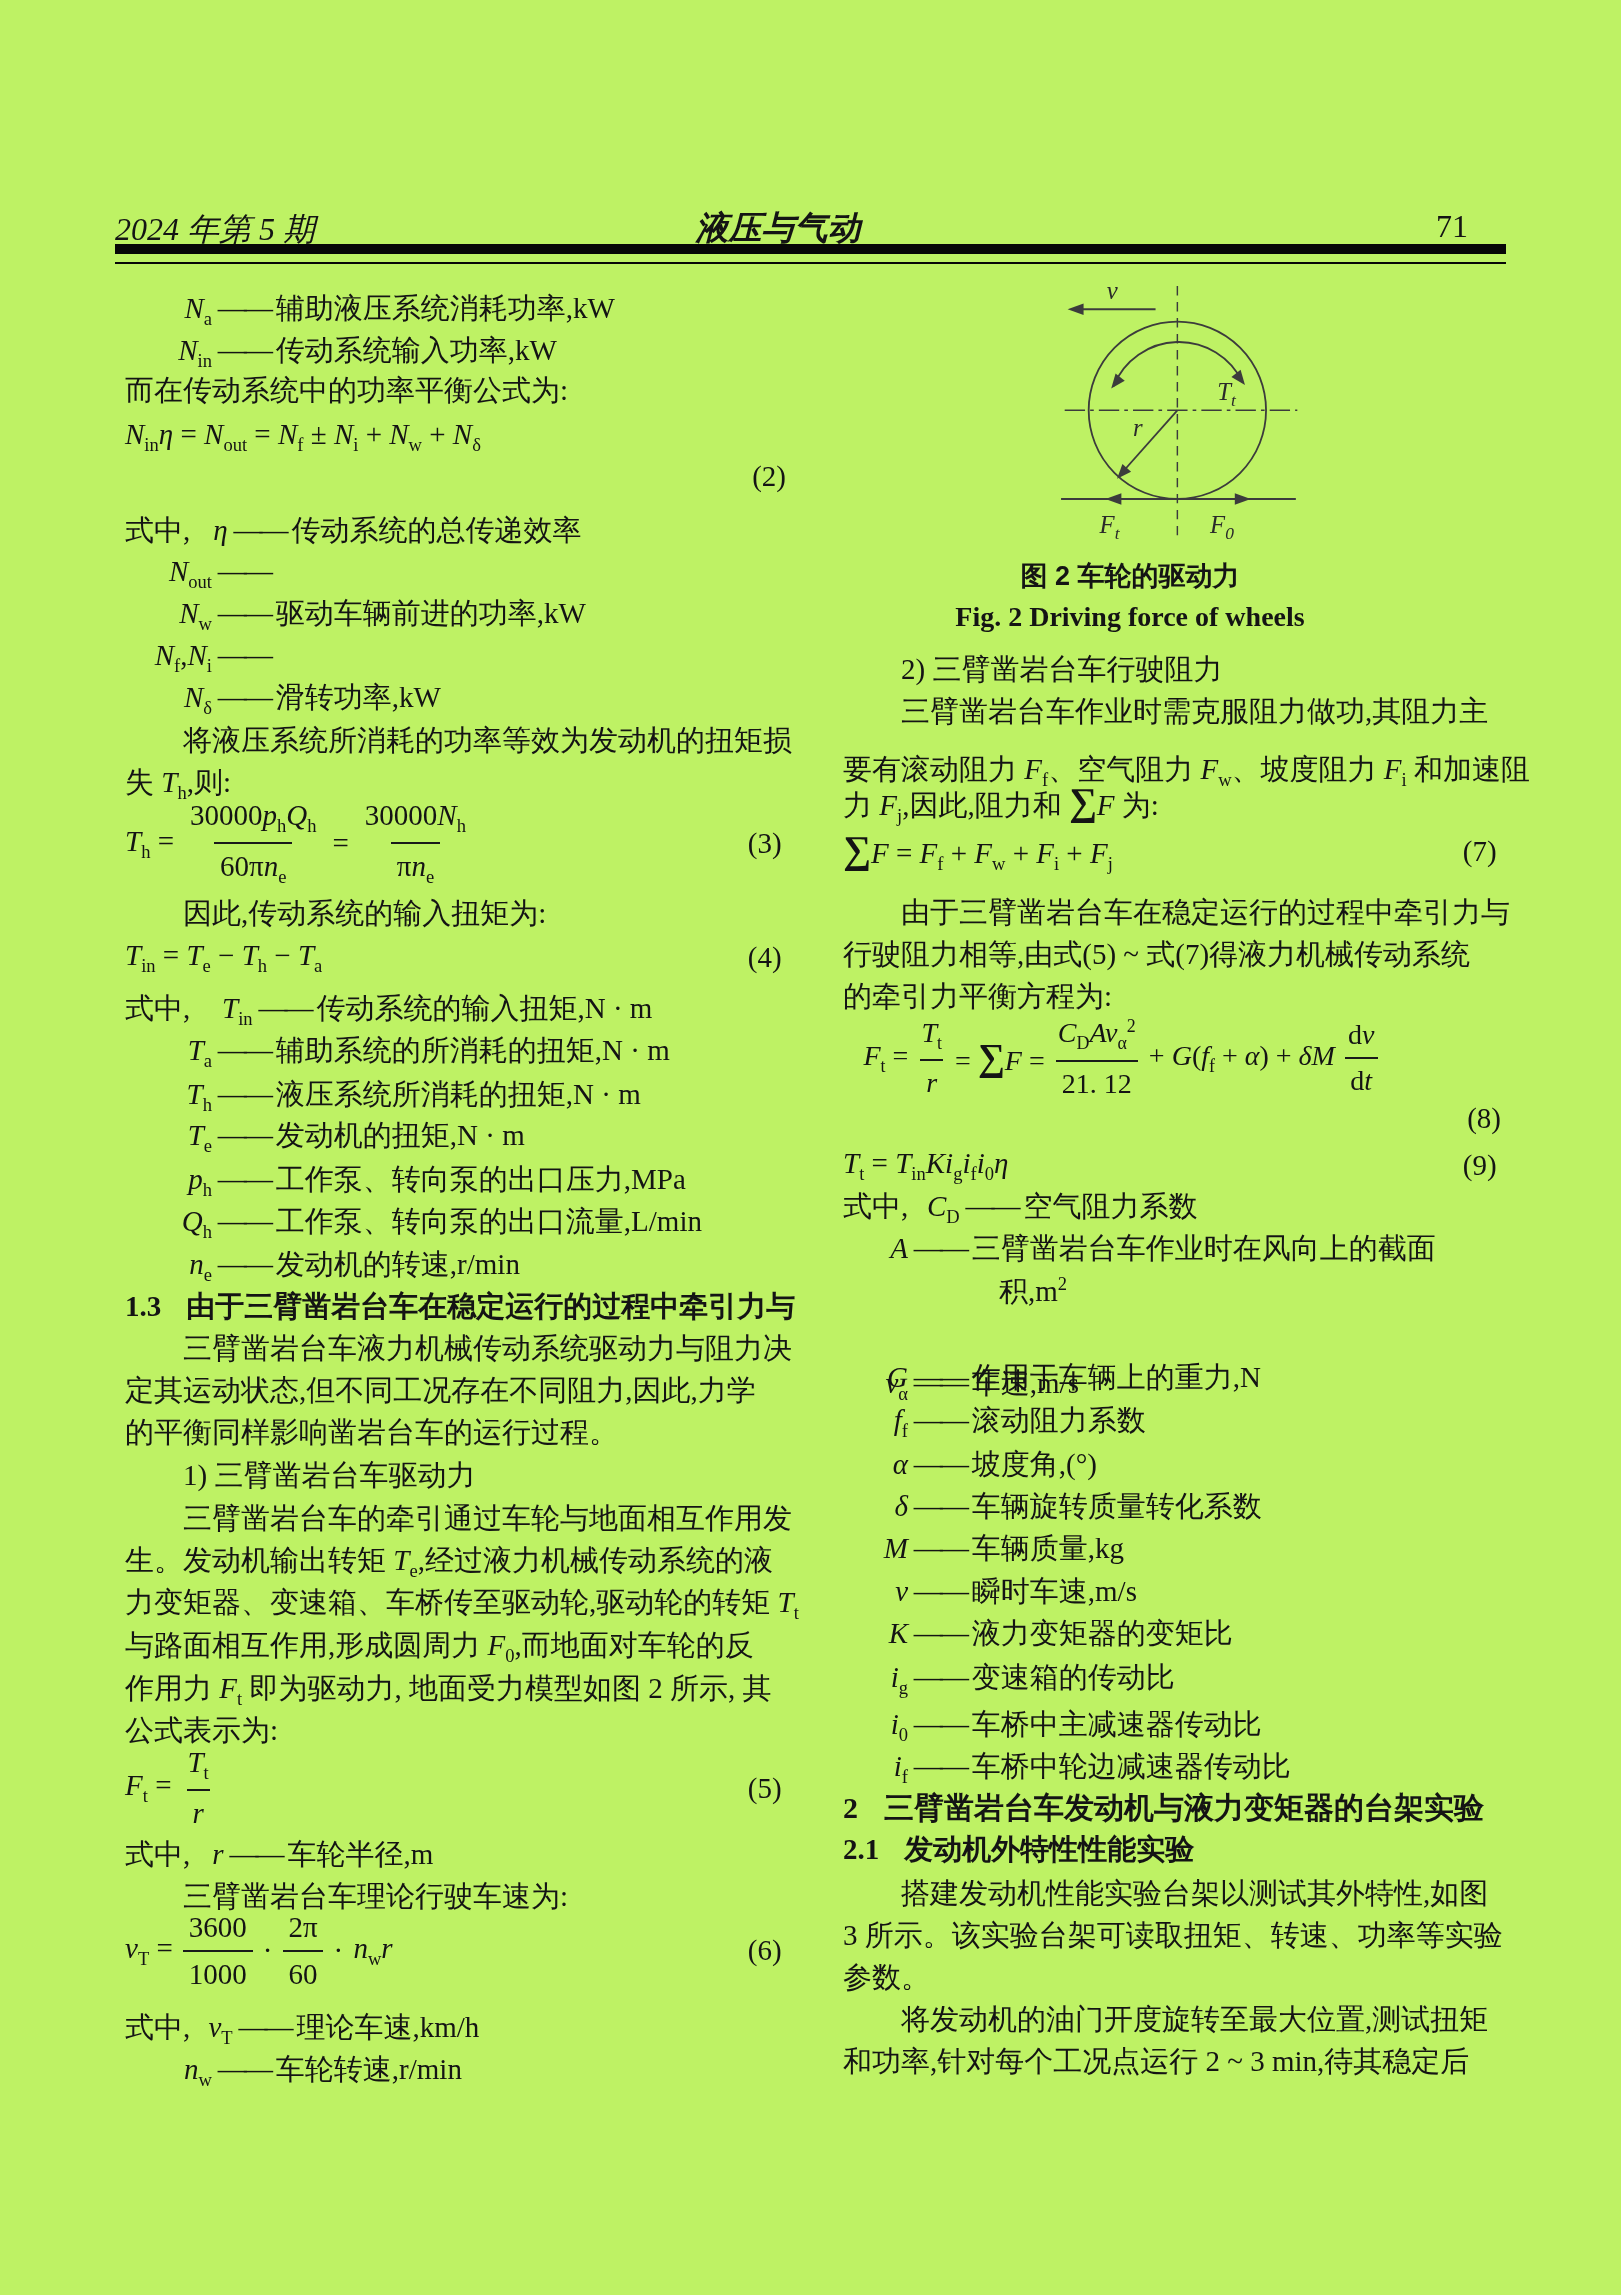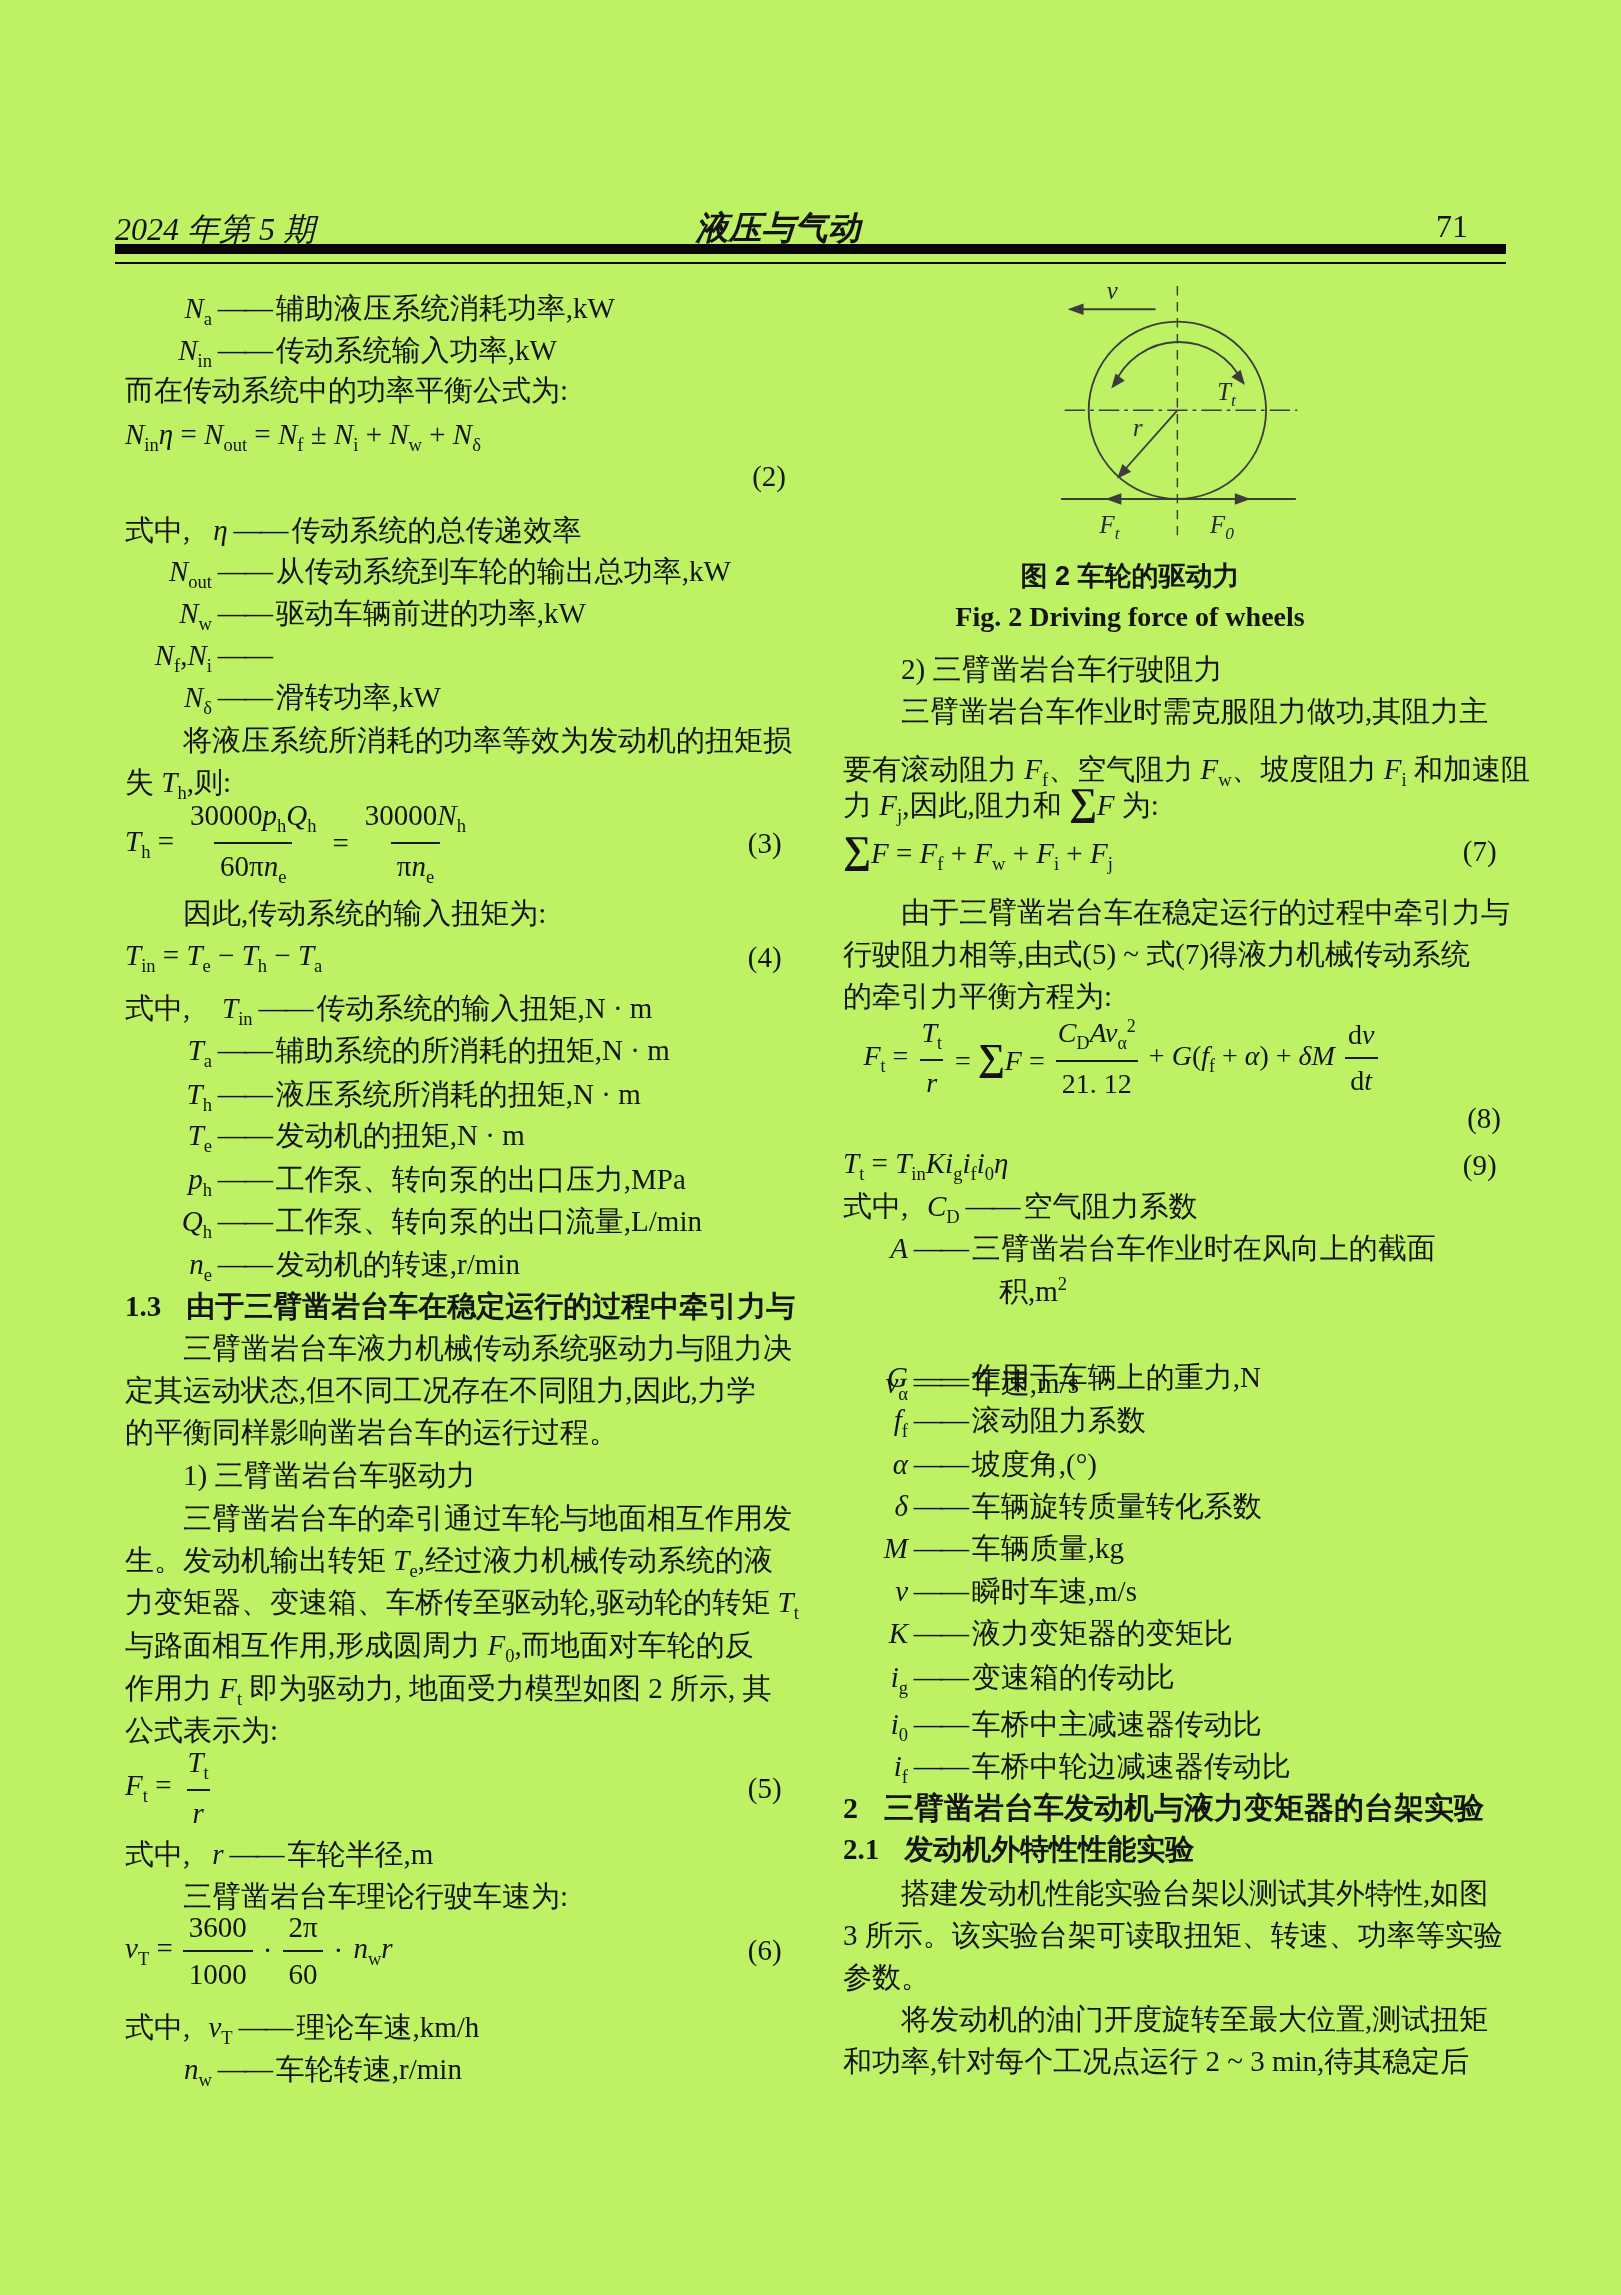--- a/index.html
+++ b/index.html
@@ -86,21 +86,20 @@
 
     <div class="line def" style="top:233px">
       <span class="pre">式中,</span>
       <span class="sym" style="flex-basis:33px"><i>η</i></span>
       <span class="dash">——</span>
       <span class="desc">传动系统的总传递效率</span>
     </div>
     <div class="line def" style="top:274px">
       <span class="sym"><i>N</i><sub>out</sub></span>
       <span class="dash">——</span>
-      <span class="desc">从传动系统到车轮的输出总功率,kW</span>
     </div>
     <div class="line def" style="top:316px">
       <span class="sym"><i>N</i><sub>w</sub></span>
       <span class="dash">——</span>
       <span class="desc">驱动车辆前进的功率,kW</span>
     </div>
     <div class="line def" style="top:358px">
       <span class="sym"><i>N</i><sub>f</sub>,<i>N</i><sub>i</sub></span>
       <span class="dash">——</span>
     </div>

